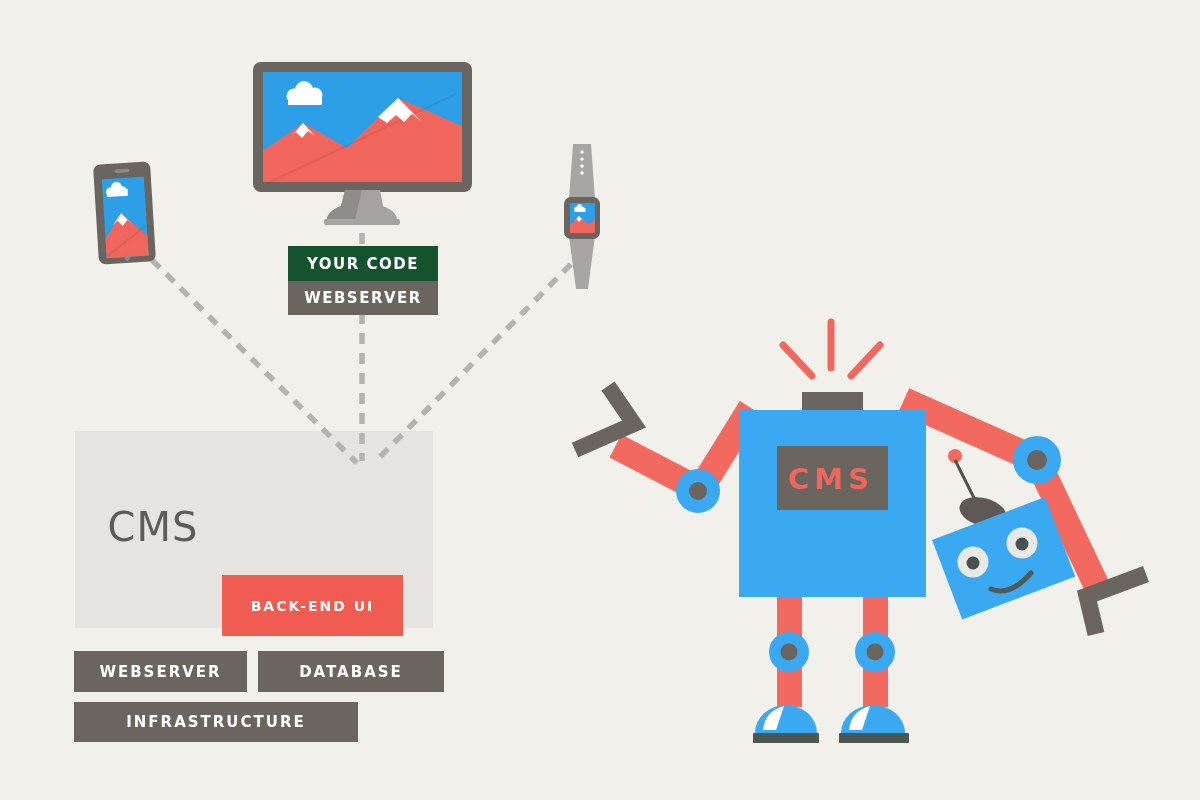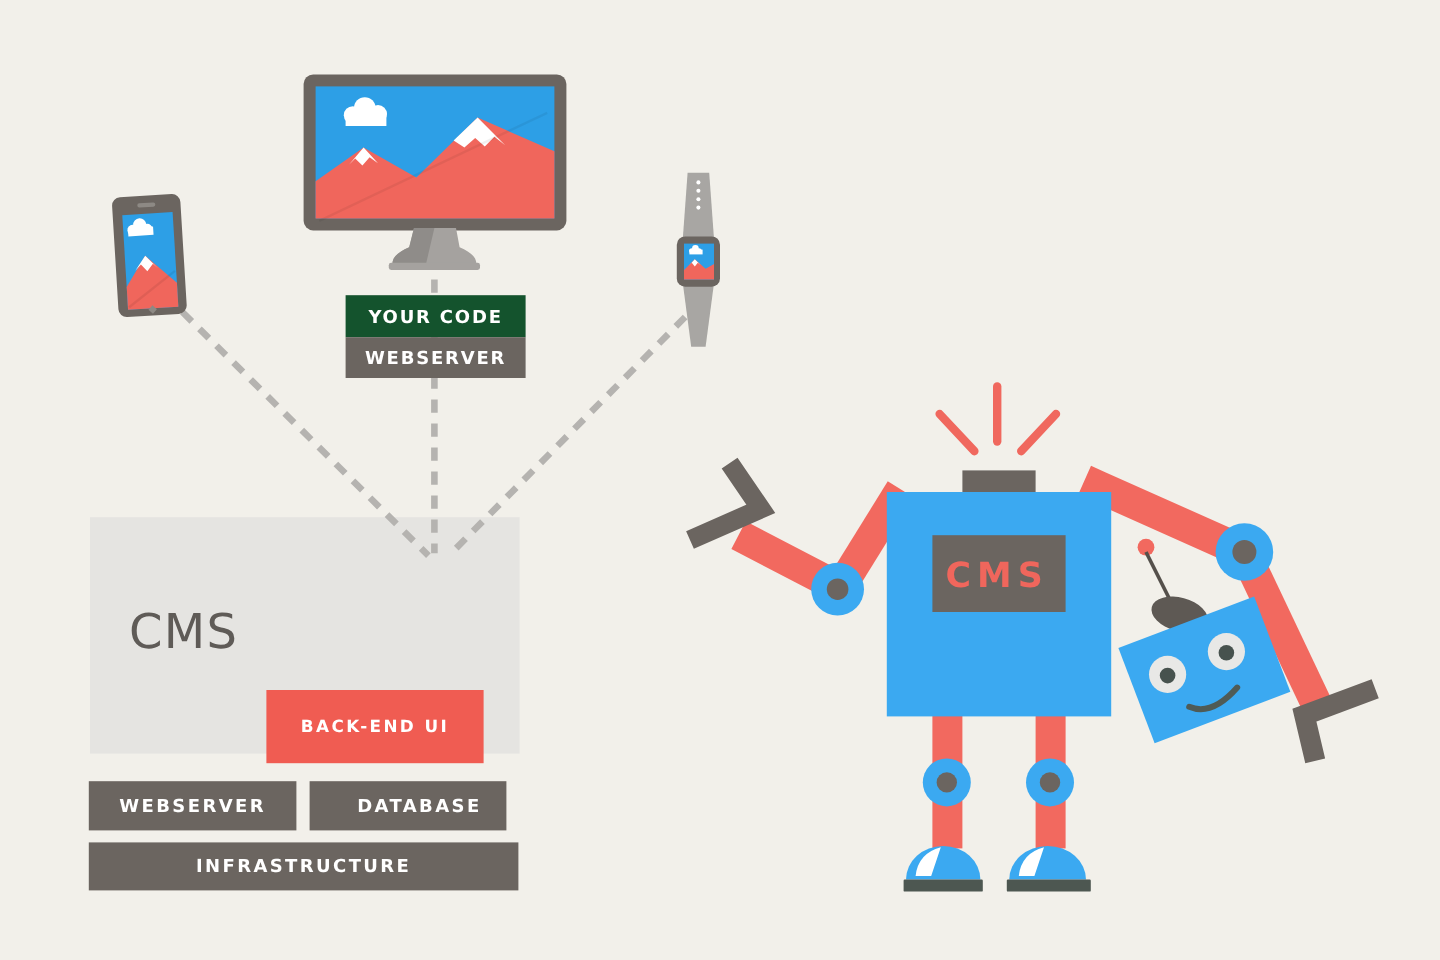--- a/index.html
+++ b/index.html
@@ -19,23 +19,23 @@
   #your-code{left:288px;top:246px;width:150px;height:35px;background:#14532d;
        font-size:15px;letter-spacing:1.5px;}
   #webserver-top{left:288px;top:281px;width:150px;height:34px;background:#6B6560;
        font-size:15px;letter-spacing:1.5px;}
   #api-box{left:222px;top:468px;width:181px;height:59px;background:#D8493F;
        font-size:14px;letter-spacing:2px;}
   #backend-box{left:222px;top:527px;width:181px;height:61px;background:#F05C52;
        font-size:14px;letter-spacing:2px;margin-top:48px;}
   #webserver-bottom{left:74px;top:651px;width:173px;height:41px;background:#6B6560;
        font-size:15px;letter-spacing:2px;}
-  #database-box{left:258px;top:651px;width:145px;height:41px;background:#6B6560;
-       font-size:15px;letter-spacing:2px;padding-left:19px;}
-  #infrastructure-box{left:74px;top:702px;width:358px;height:40px;background:#6B6560;
+  #database-box{left:258px;top:651px;width:186px;height:41px;background:#6B6560;
+       font-size:15px;letter-spacing:2px;}
+  #infrastructure-box{left:74px;top:702px;width:284px;height:40px;background:#6B6560;
        font-size:15px;letter-spacing:2px;}
 </style>
 </head>
 <body>
 
 <div id="canvas">
 
   <div id="cms-container"></div>
 
   <svg class="layer-svg" width="1200" height="800" viewBox="0 0 1200 800">

